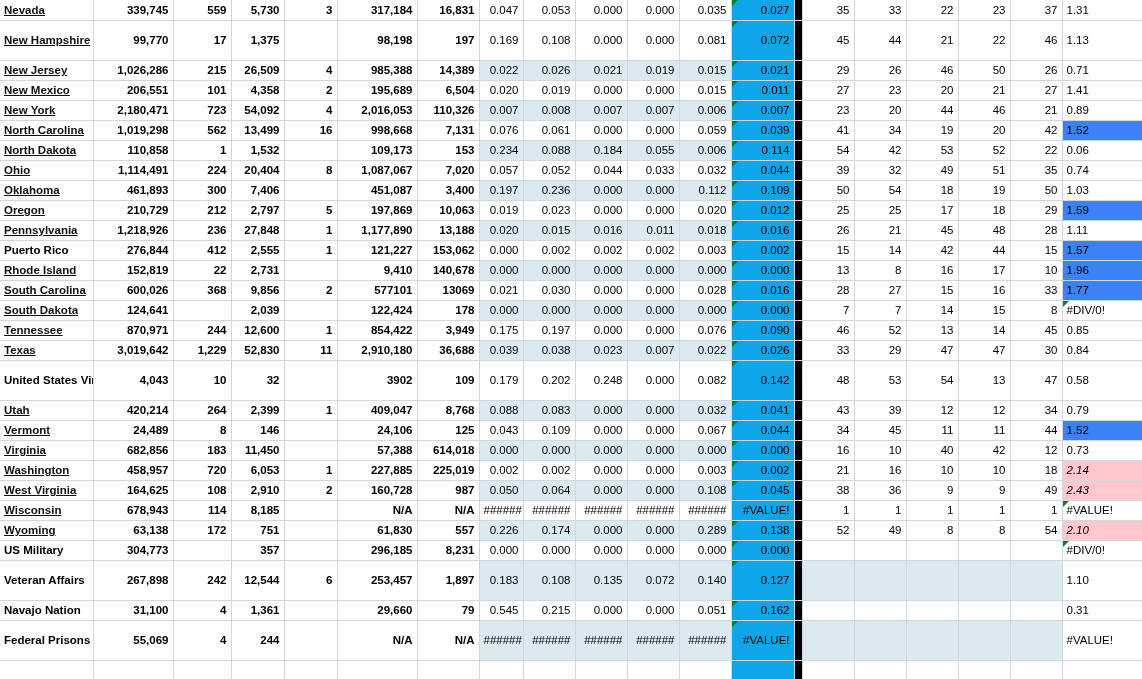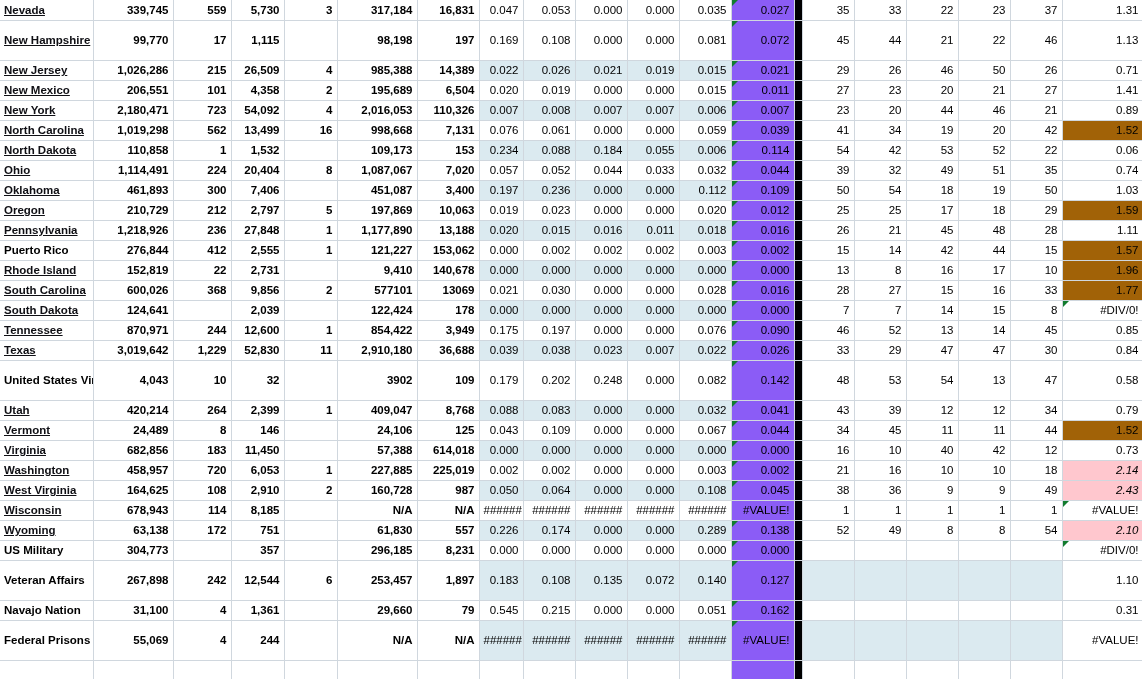--- a/index.html
+++ b/index.html
@@ -56,21 +56,21 @@
     text-align:right;
     font-weight:normal;
     font-size:11.5px;
   }
   td.rate.band{background:#dbeaf0;}
   
   td.tot{
     text-align:right;
     font-weight:normal;
     position:relative;
-    background:#8b5cf6;
+    background:#0ea5e9;
   }
   td.tot .cmt{
     position:absolute;top:0;left:0;
     width:0;height:0;
     border-top:6px solid #127c2e;
     border-right:6px solid transparent;
   }
   
   td.divider{
     background:#000;
@@ -80,31 +80,31 @@
   }
   
   td.rank{
     text-align:right;
     font-weight:normal;
     font-size:11.5px;
   }
   td.rank.band{background:#dbeaf0;}
   
   td.ratio{
-    text-align:right;
+    text-align:left;
     font-weight:normal;
     position:relative;
   }
   td.ratio .cmt{
     position:absolute;top:0;left:0;
     width:0;height:0;
     border-top:6px solid #127c2e;
     border-right:6px solid transparent;
   }
-  td.hl-yellow{background:#a16207;margin-left:39px;}
+  td.hl-yellow{background:#3b82f6;margin-left:39px;}
   td.hl-pink{background:#ffc7ce;font-style:italic;}
   tr.tall td{height:40px;}
 </style>
 </head>
 <body>
 
 <div id="sheet">
   <table class="grid">
     <colgroup>
       <col style="width:93px">
@@ -148,21 +148,21 @@
           <td class="rank">33</td>
           <td class="rank">22</td>
           <td class="rank">23</td>
           <td class="rank">37</td>
           <td class="ratio"><span>1.31</span></td>
         </tr>
         <tr class="tall">
           <td class="name link"><span class="lbl">New Hampshire</span></td>
           <td class="num">99,770</td>
           <td class="num">17</td>
-          <td class="num">1,115</td>
+          <td class="num">1,375</td>
           <td class="num"></td>
           <td class="num">98,198</td>
           <td class="num">197</td>
           <td class="rate">0.169</td>
           <td class="rate">0.108</td>
           <td class="rate">0.000</td>
           <td class="rate">0.000</td>
           <td class="rate">0.081</td>
           <td class="tot"><span class="cmt"></span><span>0.072</span></td>
           <td class="divider"></td>

